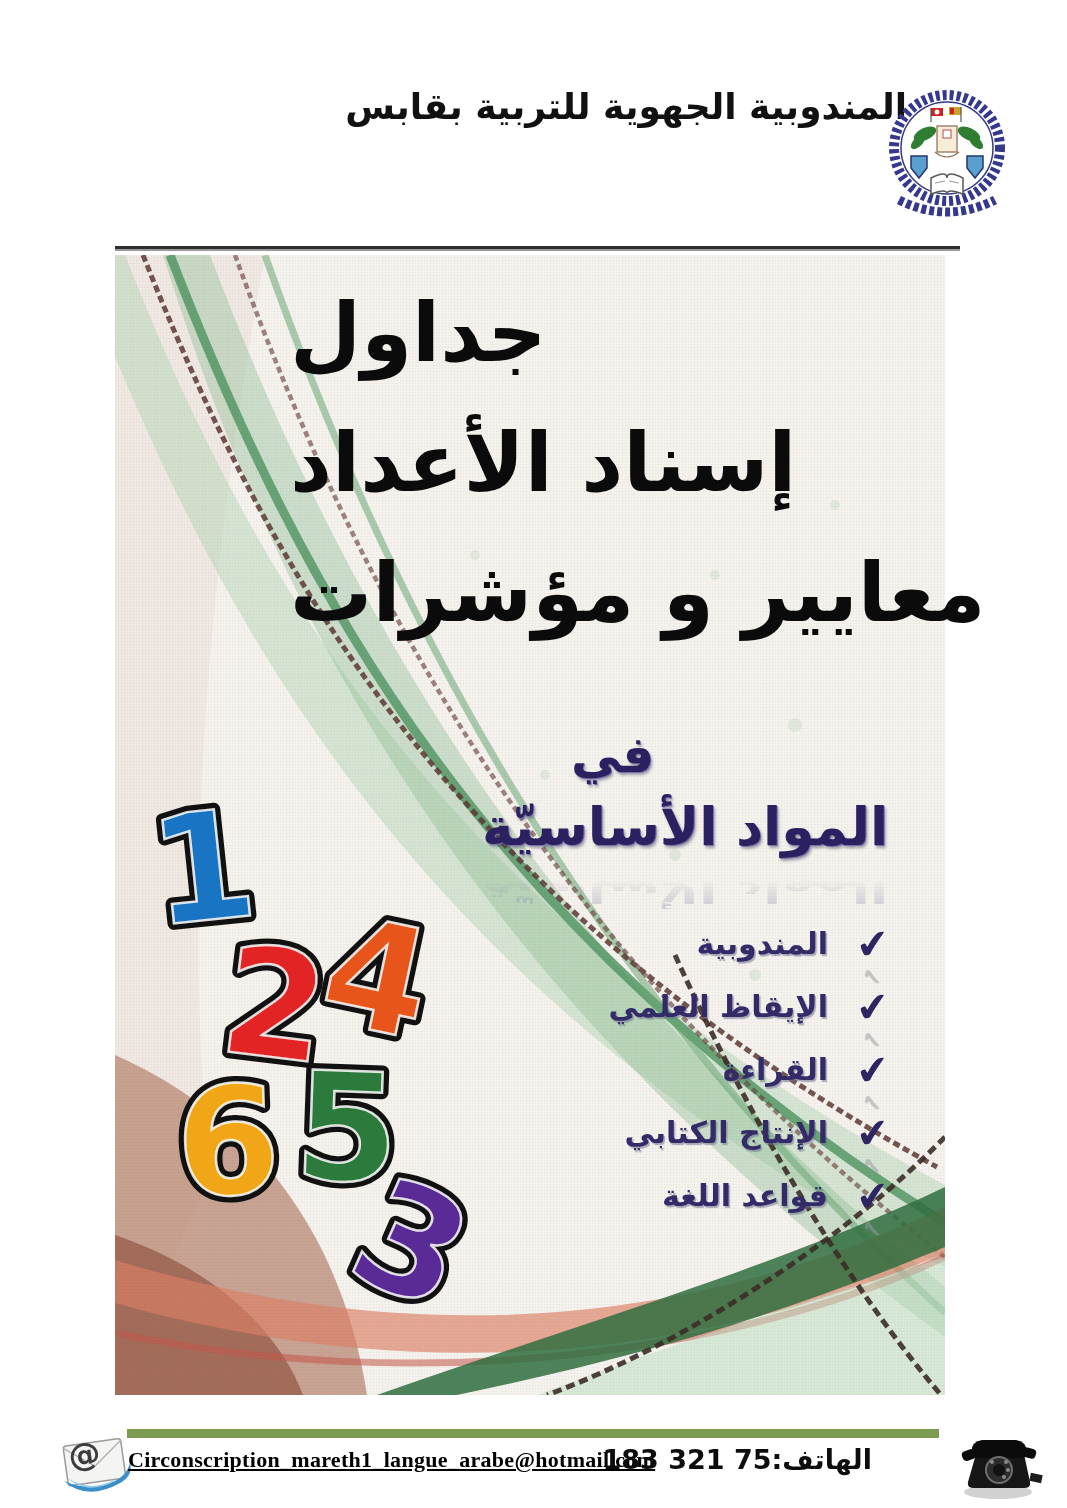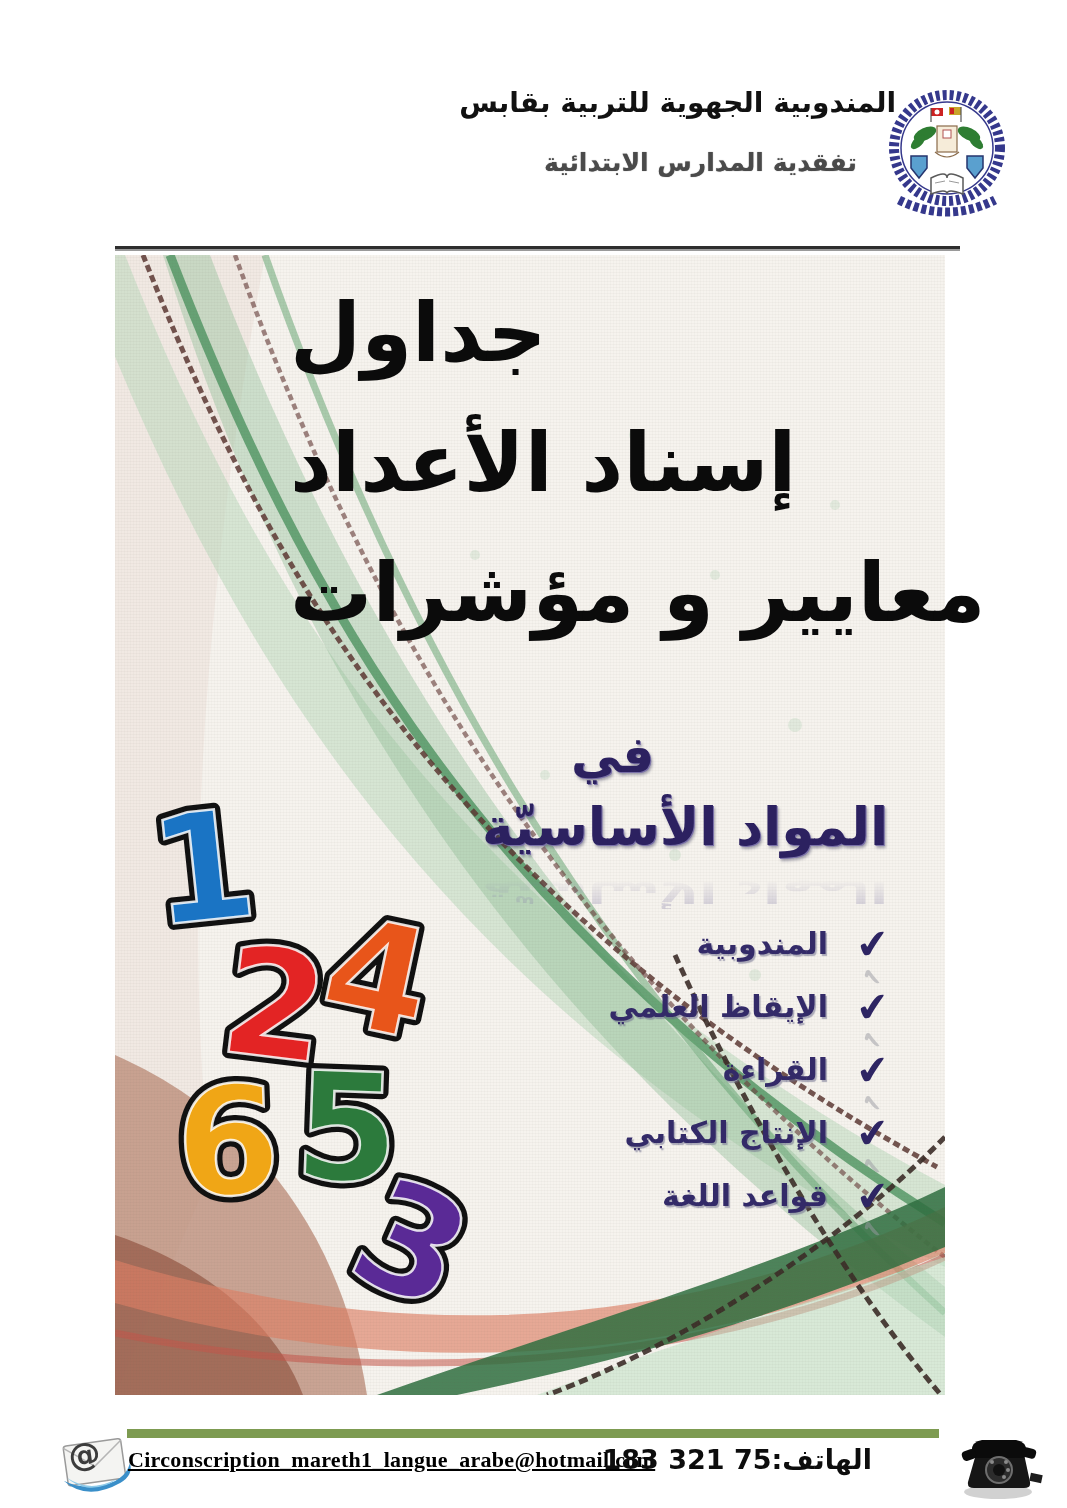--- a/index.html
+++ b/index.html
@@ -1,21 +1,21 @@
 <!DOCTYPE html>
 <html lang="ar"><head>
 <meta charset="utf-8">
 <style>
   html,body{margin:0;padding:0;}
   .page{position:relative;width:1067px;height:1508px;background:#ffffff;
         font-family:"DejaVu Sans",sans-serif;overflow:hidden;}
 
   
   .hdr-line{position:absolute;direction:rtl;text-align:right;color:#111;white-space:nowrap;}
-  .hdr-line1{top:86px;right:171px;font-size:28px;font-weight:800;}
+  .hdr-line1{top:86px;right:160px;font-size:36px;font-weight:800;}
   .hdr-line2{top:148px;right:210px;font-size:25px;font-weight:600;color:#4a4a4a;
              text-shadow:0 0 1px #777;letter-spacing:1px;}
   .hdr-line3{top:194px;right:160px;font-size:28px;font-weight:800;}
   .logo{position:absolute;top:82px;right:60px;width:120px;height:156px;}
   .hrule{position:absolute;top:246px;left:115px;width:845px;height:3px;background:#2e2e2e;
          border-bottom:2px solid #9a9a9a;}
 
   
   .poster{position:absolute;top:255px;left:115px;width:830px;height:1140px;}
   .poster svg{position:absolute;top:0;left:0;}
@@ -63,21 +63,20 @@
   .phone-text{position:absolute;top:1444px;left:560px;width:312px;direction:rtl;text-align:right;
              font-size:27px;font-weight:800;color:#0d0d0d;white-space:nowrap;}
   .phone-icon{position:absolute;top:1424px;left:942px;width:112px;height:80px;}
 </style>
 </head>
 <body>
 
 <div class="page">
 
   <div class="hdr-line hdr-line1">المندوبية الجهوية للتربية بقابس</div>
-  <div class="hdr-line hdr-line2">تفقدية المدارس الابتدائية</div>
 
   <div class="logo">
     <svg width="120" height="156" viewBox="0 0 120 156">
       <circle cx="60" cy="66" r="53" fill="none" stroke="#35388c" stroke-width="10" stroke-dasharray="4 3"></circle>
       <circle cx="60" cy="66" r="46" fill="#ffffff" stroke="#35388c" stroke-width="1.5"></circle>
 
       <rect x="44" y="26" width="12" height="8" fill="#cc2222"></rect>
         <circle cx="50" cy="30" r="2.5" fill="#fff"></circle>
       <rect x="62" y="25" width="12" height="8" fill="#c8a52a"></rect>
         <rect x="63" y="26" width="4" height="6" fill="#cc2222"></rect>

